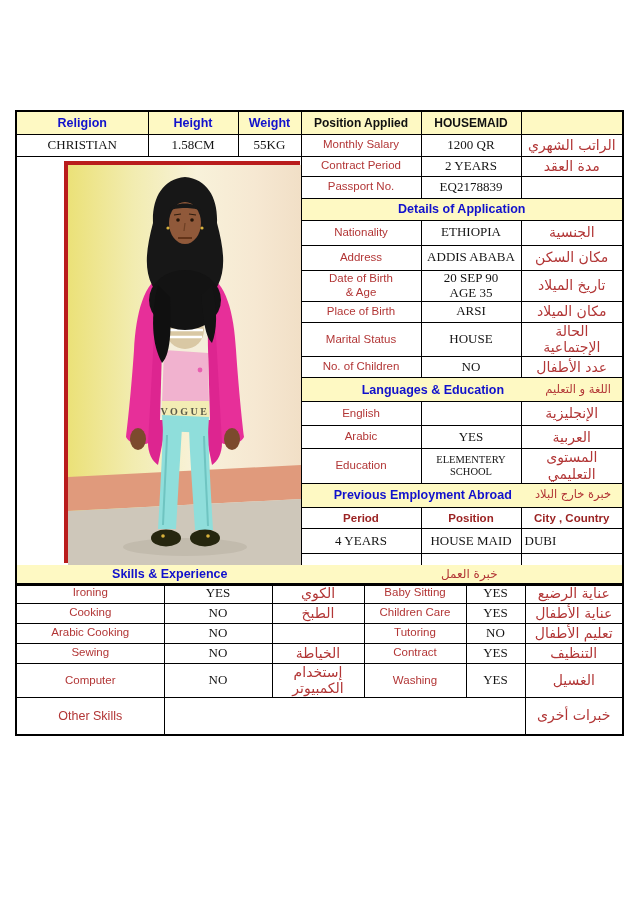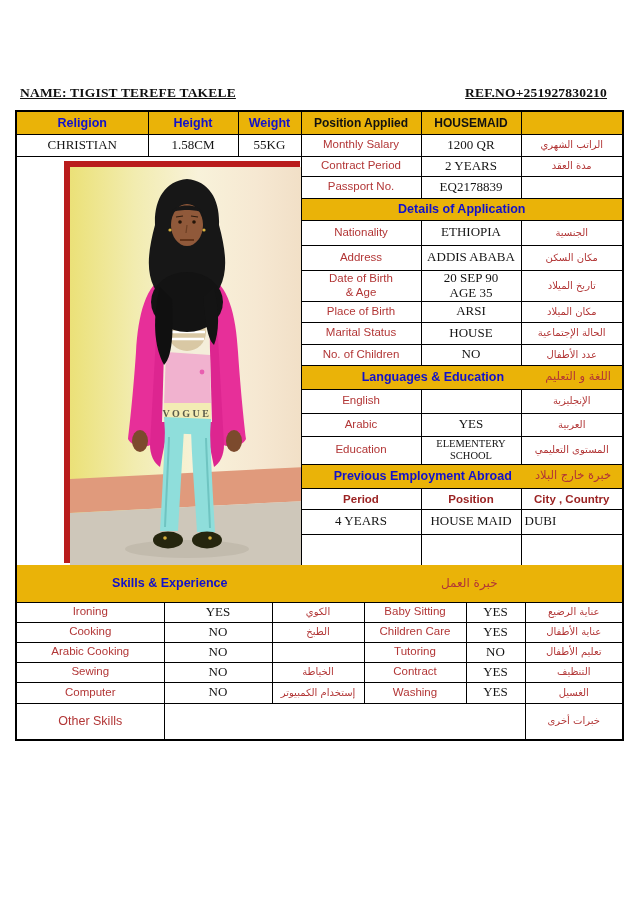--- a/index.html
+++ b/index.html
@@ -12,48 +12,44 @@
   .doc-header span{font-family:"Liberation Serif",serif;font-weight:bold;font-size:13.5px;
                    color:#111;text-decoration:underline;letter-spacing:.2px;}
 
   
   table{border-collapse:collapse;table-layout:fixed;position:absolute;left:15px;width:607px;}
   #tableA{top:110px;border:2.5px solid #000;}
   #tableB{top:565px;border:2.5px solid #000;border-top:none;}
   td{border:1.5px solid #000;padding:0 3px;vertical-align:middle;overflow:hidden;}
   #tableB tr:first-child td{border-top:none;}
 
-  .gray{background:#eab308;}
+  .gray{background:#fef9c3;}
   .blue-b{color:#1111cc;font-weight:bold;font-size:12.5px;text-align:center;}
   .black-b{color:#111;font-weight:bold;font-size:12px;text-align:center;}
   .lbl{color:#b23636;font-size:11.5px;text-align:center;line-height:1.15;}
   .val{font-family:"Liberation Serif",serif;color:#141414;font-size:13px;text-align:center;line-height:1.1;}
   .val-sm{font-family:"Liberation Serif",serif;color:#141414;font-size:10.5px;text-align:center;line-height:1.15;}
-  .ar{font-family:"DejaVu Sans",sans-serif;color:#b23636;font-size:10px;text-align:center;direction:rtl;line-height:1.2;}
+  .ar{font-family:"DejaVu Sans",sans-serif;color:#b23636;font-size:14px;text-align:center;direction:rtl;line-height:1.2;}
   .maroon-b{color:#9b2323;font-weight:bold;font-size:11.5px;text-align:center;}
   .left{text-align:left;}
 
   .sec-flex{display:flex;align-items:center;justify-content:space-between;padding:0 8px 0 16px;}
   .sec-flex .blue-b{flex:1;text-align:center;}
   .sec-flex .ar{font-size:11.5px;}
   .half-flex{display:flex;align-items:center;}
   .half-flex>span{flex:1;text-align:center;}
 
   .photo-cell{vertical-align:top;padding:0;}
-  .photo-wrap{margin:4px 0 0 47px;width:236px;height:402px;border:6px solid #b91c1c;box-sizing:border-box;}
+  .photo-wrap{margin:4px 0 0 47px;width:236px;height:402px;border:4px solid #b91c1c;box-sizing:border-box;}
 </style>
 </head>
 <body>
 
 <div class="page">
 
-  <div class="doc-header">
-    <span>NAME: TIGIST TEREFE TAKELE</span>
-    <span>REF.NO+251927830210</span>
-  </div>
 
   <table id="tableA">
     <colgroup>
       <col style="width:132px">
         <col style="width:90px">
         <col style="width:63px">
       <col style="width:120px">
         <col style="width:100px">
         <col style="width:102px">
     </colgroup>
@@ -269,21 +265,21 @@
     <colgroup>
       <col style="width:148px">
         <col style="width:108px">
         <col style="width:92px">
       <col style="width:102px">
         <col style="width:59px">
         <col style="width:98px">
     </colgroup>
 
     <tbody>
-        <tr style="height:37px">
+        <tr style="height:18px">
       <td class="gray" colspan="6">
         <div class="half-flex">
           <span class="blue-b">Skills &amp; Experience</span>
           <span class="ar" style="font-size:12px">خبرة العمل</span>
         </div>
       </td>
     </tr>
 
     <tr style="height:20px">
       <td class="lbl">Ironing</td>

